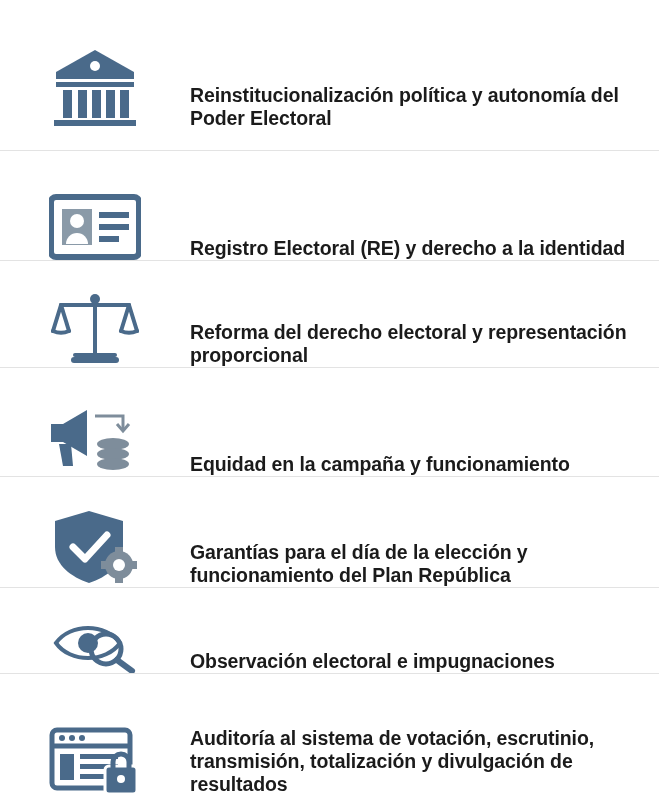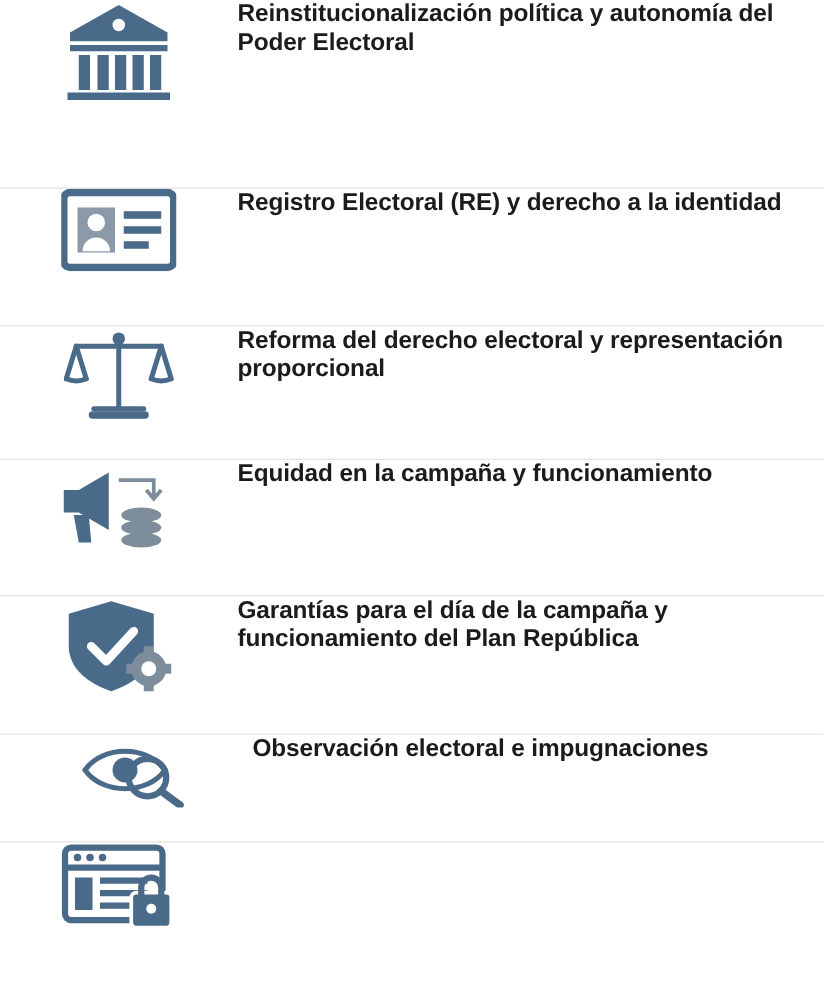--- a/index.html
+++ b/index.html
@@ -15,21 +15,21 @@
   }
   .list {
     width: 659px;
     height: 796px;
     display: flex;
     flex-direction: column;
     box-sizing: border-box;
   }
   .row {
     display: flex;
-    align-items: flex-start;
+    align-items: flex-end;
     position: relative;
     box-sizing: border-box;
     padding: 0 12px 0 0;
   }
   .row + .row {
     border-top: 1px solid #e3e3e3;
   }
   .icon-cell {
     width: 190px;
     min-width: 190px;
@@ -46,21 +46,21 @@
     line-height: 1.18;
     letter-spacing: -0.1px;
     padding-right: 6px;
   }
   
   .r0 { height: 133px; }
   .r1 { height: 113px; margin-top: 20px; }
   .r2 { height: 110px; }
   .r3 { height: 112px; }
   .r4 { height: 114px; }
-  .r5 { height: 88px; padding-left: 12px; }
+  .r5 { height: 88px; }
   .r6 { height: 126px; }
   svg { display: block; }
 </style>
 </head>
 <body>
 
 <div class="list">
 
   <div class="row r0">
     <div class="icon-cell">
@@ -156,21 +156,21 @@
             <circle cx="68" cy="58" r="14"></circle>
             <rect x="64" y="40" width="8" height="8"></rect>
             <rect x="64" y="68" width="8" height="8"></rect>
             <rect x="50" y="54" width="8" height="8"></rect>
             <rect x="78" y="54" width="8" height="8"></rect>
           </g>
           <circle cx="68" cy="58" r="6" fill="#ffffff"></circle>
         </svg>
       </span>
     </div>
-    <div class="text-cell">Garantías para el día de la campaña y funcionamiento del Plan República</div>
+    <div class="text-cell">Garantías para el día de la elección y funcionamiento del Plan República</div>
   </div>
 
   <div class="row r5">
     <div class="icon-cell">
       <span>
         <svg width="90" height="58" viewBox="0 0 90 58">
           <path d="M6 28 C20 8 56 8 70 28 C56 48 20 48 6 28 Z" fill="none" stroke="#4a6a8a" stroke-width="4"></path>
           <circle cx="38" cy="28" r="10" fill="#4a6a8a"></circle>
           <circle cx="56" cy="34" r="15" fill="none" stroke="#4a6a8a" stroke-width="5"></circle>
           <line x1="67" y1="45" x2="82" y2="56" stroke="#4a6a8a" stroke-width="6" stroke-linecap="round"></line>
@@ -192,15 +192,16 @@
           <rect x="11" y="28" width="14" height="26" fill="#4a6a8a"></rect>
           <rect x="31" y="28" width="38" height="5" fill="#4a6a8a"></rect>
           <rect x="31" y="38" width="38" height="5" fill="#4a6a8a"></rect>
           <rect x="31" y="48" width="24" height="5" fill="#4a6a8a"></rect>
           <rect x="56" y="40" width="32" height="28" rx="4" fill="#4a6a8a" stroke="#ffffff" stroke-width="3"></rect>
           <path d="M64 42 v-6 a8 8 0 0 1 16 0 v6" fill="none" stroke="#4a6a8a" stroke-width="5"></path>
           <circle cx="72" cy="53" r="4" fill="#ffffff"></circle>
         </svg>
       </span>
     </div>
+    <div class="text-cell">Auditoría al sistema de votación, escrutinio, transmisión, totalización y divulgación de resultados</div>
   </div>
 
 </div>
 
 </body></html>

